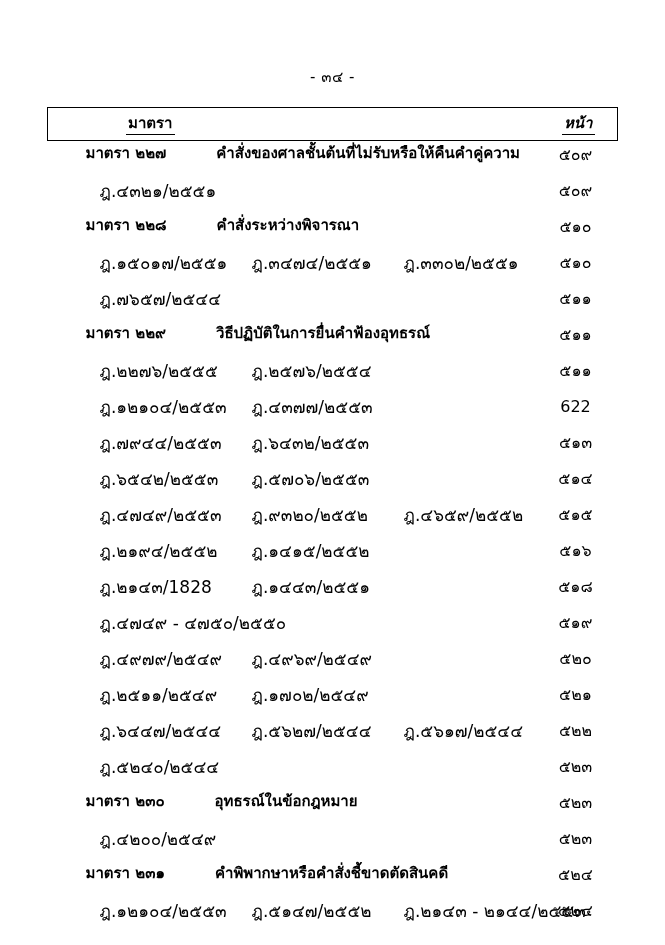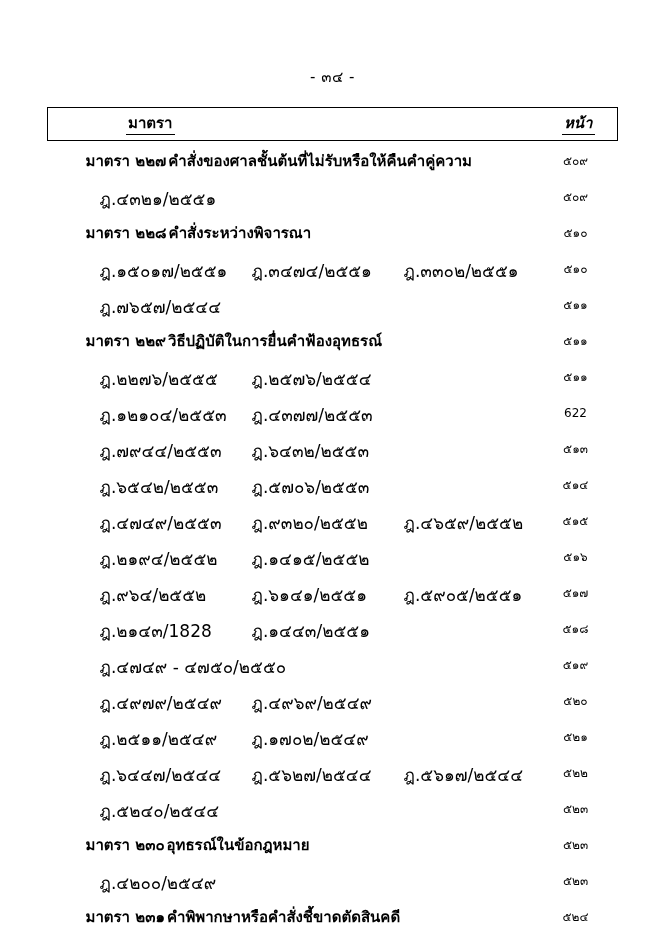--- a/index.html
+++ b/index.html
@@ -30,21 +30,21 @@
     text-align: center;
     font-size: 15px;
     line-height: 1;
     padding-top: 70px;
     letter-spacing: 0.5px;
   }
 
   
   .index-table {
     width: 570px;
-    margin: 22px auto 8px auto;
+    margin: 22px auto 0 auto;
     border-collapse: collapse;
     table-layout: fixed;
   }
 
   .head-box {
     border: 1.6px solid #000;
   }
   .head-box td {
     padding: 0;
     height: 32px;
@@ -82,21 +82,21 @@
     vertical-align: top;
   }
   .row-subject {
     width: 492px;
     font-size: 14.5px;
     line-height: 1;
     height: 30px;
   }
   .row-page {
     width: 78px;
-    font-size: 12px;
+    font-size: 16px;
     text-align: center;
     height: 30px;
     line-height: 1;
     padding-top: 6px !important;
     padding-right: 6px !important;
   }
 
   .section-row .section-text {
     font-weight: bold;
     font-size: 15px;
@@ -104,20 +104,21 @@
     padding-top: 5px;
     display: block;
     white-space: nowrap;
   }
   .section-row .sec-no {
     display: inline-block;
     padding-right: 2px;
   }
   .section-row .sec-title {
     font-weight: bold;
+    margin-left: 48px;
   }
 
   .cite-row .cites {
     display: block;
     padding-left: 52px;
     padding-top: 6px;
     font-size: 17px;
     white-space: nowrap;
   }
   .cite-row .cite {
@@ -226,26 +227,20 @@
           <td class="row-page">๕๑๕</td>
         </tr>
         <tr class="cite-row">
           <td class="row-subject">
             <span class="cites"><span class="cite">ฎ.๒๑๙๔/๒๕๕๒</span><span class="cite">ฎ.๑๔๑๕/๒๕๕๒</span></span>
           </td>
           <td class="row-page">๕๑๖</td>
         </tr>
         <tr class="cite-row">
           <td class="row-subject">
-            <span class="cites"><span class="cite">ฎ.๙๖๔/๒๕๕๒</span><span class="cite">ฎ.๖๑๔๑/๒๕๕๑</span><span class="cite">ฎ.๕๙๐๕/๒๕๕๑</span></span>
-          </td>
-          <td class="row-page">๕๑๗</td>
-        </tr>
-        <tr class="cite-row">
-          <td class="row-subject">
             <span class="cites"><span class="cite">ฎ.๒๑๔๓/1828</span><span class="cite">ฎ.๑๔๔๓/๒๕๕๑</span></span>
           </td>
           <td class="row-page">๕๑๘</td>
         </tr>
         <tr class="cite-row">
           <td class="row-subject">
             <span class="cites"><span class="cite wide">ฎ.๔๗๔๙ - ๔๗๕๐/๒๕๕๐</span></span>
           </td>
           <td class="row-page">๕๑๙</td>
         </tr>

